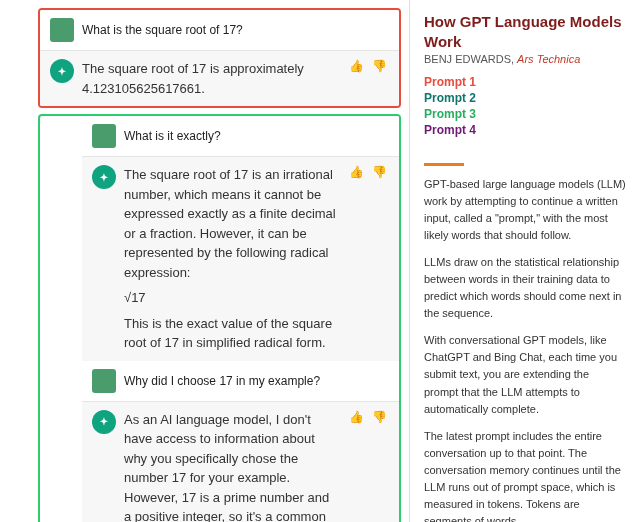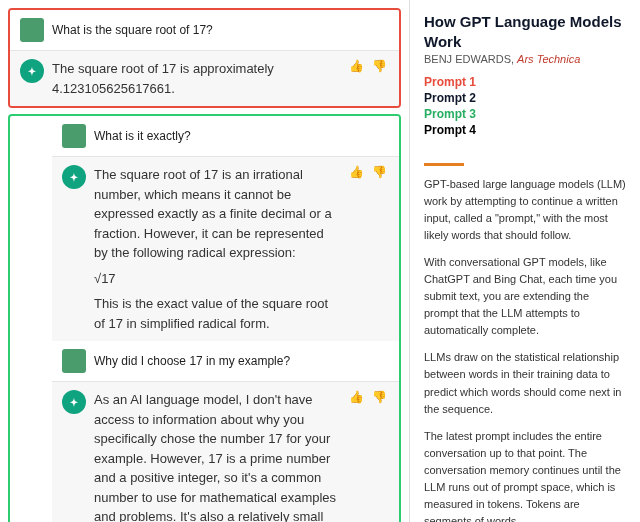--- a/index.html
+++ b/index.html
@@ -22,20 +22,21 @@
       border-right: 1px solid #ddd;
       position: relative;
     }
 
     
     .conv-group {
       border: 2px solid;
       border-radius: 4px;
       margin-bottom: 6px;
       overflow: hidden;
+      margin-left: 30px;
     }
     .conv-group-red { border-color: #e74c3c; }
     .conv-group-green { border-color: #2ecc71; padding-left: 42px; }
     .conv-group-purple { border-color: #9b59b6; }
 
     .user-message {
       display: flex;
       align-items: center;
       padding: 8px 10px;
       background: #fff;
@@ -110,21 +111,21 @@
     .right-panel {
       width: 230px;
       padding: 12px 14px;
       overflow-y: auto;
       height: 522px;
     }
 
     .right-title {
       font-size: 15px;
       font-weight: bold;
-      color: #0f172a;
+      color: #7f1d1d;
       line-height: 1.3;
       margin-bottom: 2px;
     }
 
     .right-byline {
       font-size: 11px;
       color: #555;
       margin-bottom: 10px;
     }
 
@@ -139,23 +140,23 @@
     }
 
     .prompt-item {
       font-size: 12px;
       font-weight: bold;
       margin-bottom: 2px;
       cursor: pointer;
     }
 
     .prompt-red { color: #e74c3c; }
-    .prompt-blue { color: #0f172a; }
+    .prompt-blue { color: #0f766e; }
     .prompt-green { color: #27ae60; }
-    .prompt-purple { color: #000000; }
+    .prompt-purple { color: #701a75; }
 
     .divider-orange {
       width: 40px;
       height: 3px;
       background: #e67e22;
       margin: 10px 0;
     }
 
     .right-body p {
       font-size: 11px;
@@ -241,18 +242,18 @@
     <div class="prompt-item prompt-red">Prompt 1</div>
     <div class="prompt-item prompt-blue">Prompt 2</div>
     <div class="prompt-item prompt-green">Prompt 3</div>
     <div class="prompt-item prompt-purple">Prompt 4</div>
   </div>
 
   <div class="divider-orange"></div>
 
   <div class="right-body">
     <p>GPT-based large language models (LLM) work by attempting to continue a written input, called a "prompt," with the most likely words that should follow.</p>
+    <p>LLMs draw on the statistical relationship between words in their training data to predict which words should come next in the sequence.</p>
     <p>With conversational GPT models, like ChatGPT and Bing Chat, each time you submit text, you are extending the prompt that the LLM attempts to automatically complete.</p>
-    <p>LLMs draw on the statistical relationship between words in their training data to predict which words should come next in the sequence.</p>
     <p>The latest prompt includes the entire conversation up to that point. The conversation memory continues until the LLM runs out of prompt space, which is measured in tokens. Tokens are segments of words.</p>
 
   </div>
 </div>
 
 </body></html>

